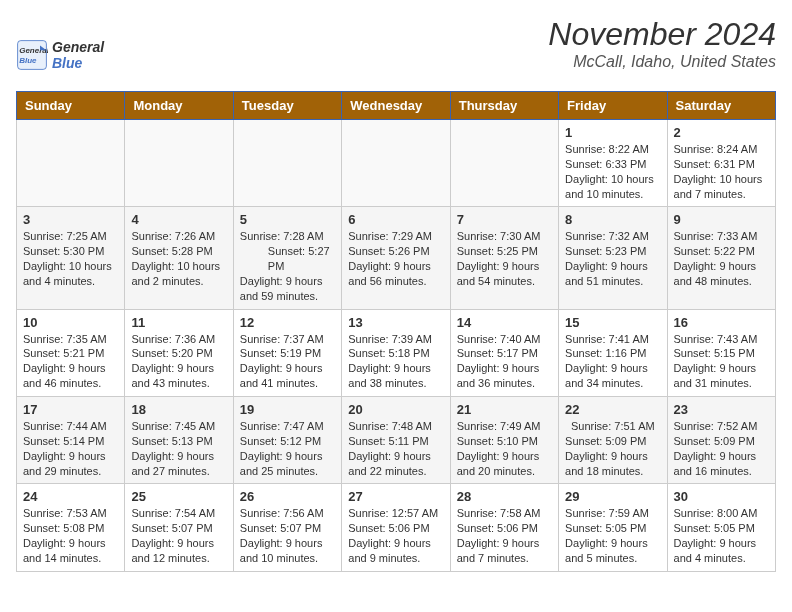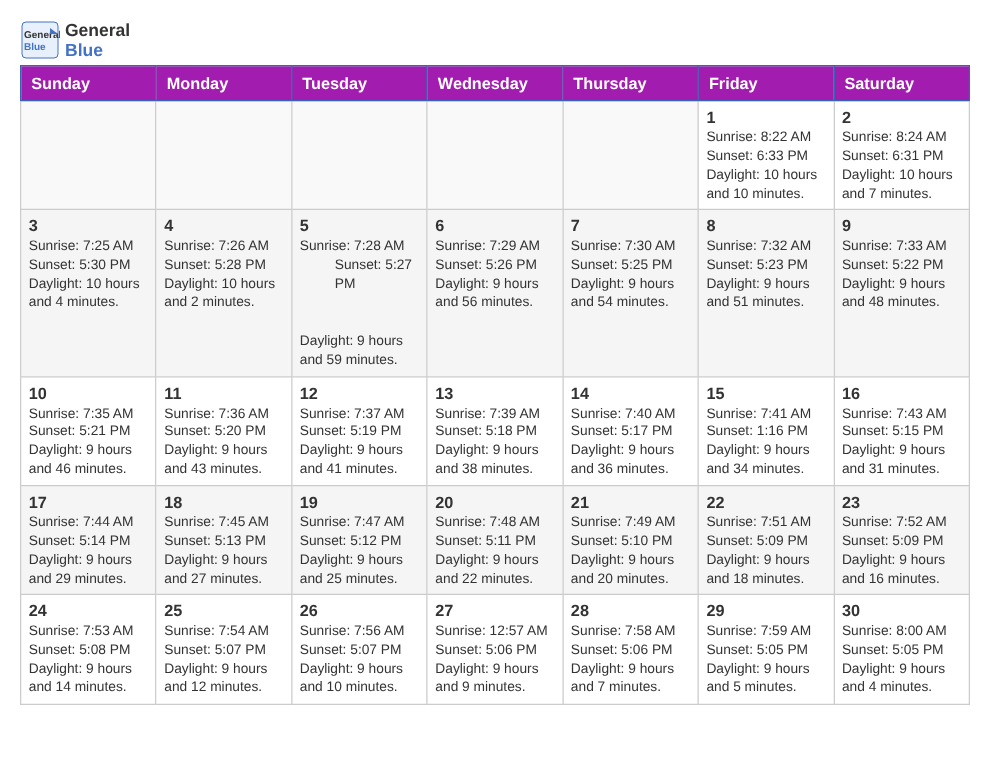--- a/index.html
+++ b/index.html
@@ -7,21 +7,22 @@
       font-family: Arial, sans-serif;
       background: #fff;
       width: 792px;
       min-height: 612px;
       padding: 16px;
     }
     .header-area {
       display: flex;
       justify-content: space-between;
       align-items: flex-end;
-      margin-bottom: 4px;
+      margin-bottom: 20px;
+      font-style: italic;
     }
     .logo {
       display: flex;
       align-items: center;
       gap: 4px;
     }
     .logo-icon {
       width: 32px;
       height: 32px;
     }
@@ -35,21 +36,21 @@
     }
     .location-title {
       font-size: 16px;
       color: #555;
     }
     table {
       width: 100%;
       border-collapse: collapse;
     }
     thead th {
-      background: #a21caf;
+      background: #a16207;
       color: #fff;
       font-size: 13px;
       font-weight: bold;
       text-align: left;
       padding: 6px 8px;
       border: 1px solid #3a62b0;
     }
     tbody td {
       vertical-align: top;
       border: 1px solid #ccc;
@@ -82,20 +83,24 @@
       <rect x="2" y="2" width="36" height="36" rx="4" fill="#e8f0fb" stroke="#4472C4" stroke-width="1"></rect>
       <text x="4" y="18" font-size="10" font-weight="bold" fill="#333" font-family="Arial">General</text>
       <text x="4" y="30" font-size="10" font-weight="bold" fill="#4472C4" font-family="Arial">Blue</text>
       <polygon points="30,8 38,14 30,14" fill="#4472C4"></polygon>
     </svg>
     <div>
       <div style="font-size:14px;font-weight:bold;color:#333;">General</div>
       <div style="font-size:14px;font-weight:bold;color:#4472C4;">Blue</div>
     </div>
   </div>
+  <div class="title-area">
+    <div class="month-title">November 2024</div>
+    <div class="location-title">McCall, Idaho, United States</div>
+  </div>
 </div>
 
 <table>
   <thead>
     <tr id="header-row">
     <th>Sunday</th>
         <th>Monday</th>
         <th>Tuesday</th>
         <th>Wednesday</th>
         <th>Thursday</th>
@@ -133,21 +138,21 @@
         <td>
           <span class="day-number">4</span>
           <div style="line-height: 1.35;">Sunrise: 7:26 AM</div>
           <div style="line-height: 1.35;">Sunset: 5:28 PM</div>
           <div style="line-height: 1.35;">Daylight: 10 hours and 2 minutes.</div>
         </td>
         <td>
           <span class="day-number">5</span>
           <div style="line-height: 1.35;">Sunrise: 7:28 AM</div>
           <div style="line-height: 1.35; margin-left: 28px;">Sunset: 5:27 PM</div>
-          <div style="line-height: 1.35; margin-top: 31px;">Daylight: 9 hours and 59 minutes.</div>
+          <div style="line-height: 1.35;">Daylight: 9 hours and 59 minutes.</div>
         </td>
         <td>
           <span class="day-number">6</span>
           <div style="line-height: 1.35;">Sunrise: 7:29 AM</div>
           <div style="line-height: 1.35;">Sunset: 5:26 PM</div>
           <div style="line-height: 1.35;">Daylight: 9 hours and 56 minutes.</div>
         </td>
         <td>
           <span class="day-number">7</span>
           <div style="line-height: 1.35;">Sunrise: 7:30 AM</div>
@@ -237,21 +242,21 @@
           <div style="line-height: 1.35;">Daylight: 9 hours and 22 minutes.</div>
         </td>
         <td>
           <span class="day-number">21</span>
           <div style="line-height: 1.35;">Sunrise: 7:49 AM</div>
           <div style="line-height: 1.35;">Sunset: 5:10 PM</div>
           <div style="line-height: 1.35;">Daylight: 9 hours and 20 minutes.</div>
         </td>
         <td>
           <span class="day-number">22</span>
-          <div style="line-height: 1.35;">Sunrise: 7:51 AM</div>
+          <div style="line-height: 1.35; text-align: center;">Sunrise: 7:51 AM</div>
           <div style="line-height: 1.35;">Sunset: 5:09 PM</div>
           <div style="line-height: 1.35;">Daylight: 9 hours and 18 minutes.</div>
         </td>
         <td>
           <span class="day-number">23</span>
           <div style="line-height: 1.35;">Sunrise: 7:52 AM</div>
           <div style="line-height: 1.35;">Sunset: 5:09 PM</div>
           <div style="line-height: 1.35;">Daylight: 9 hours and 16 minutes.</div>
         </td>
       </tr>

